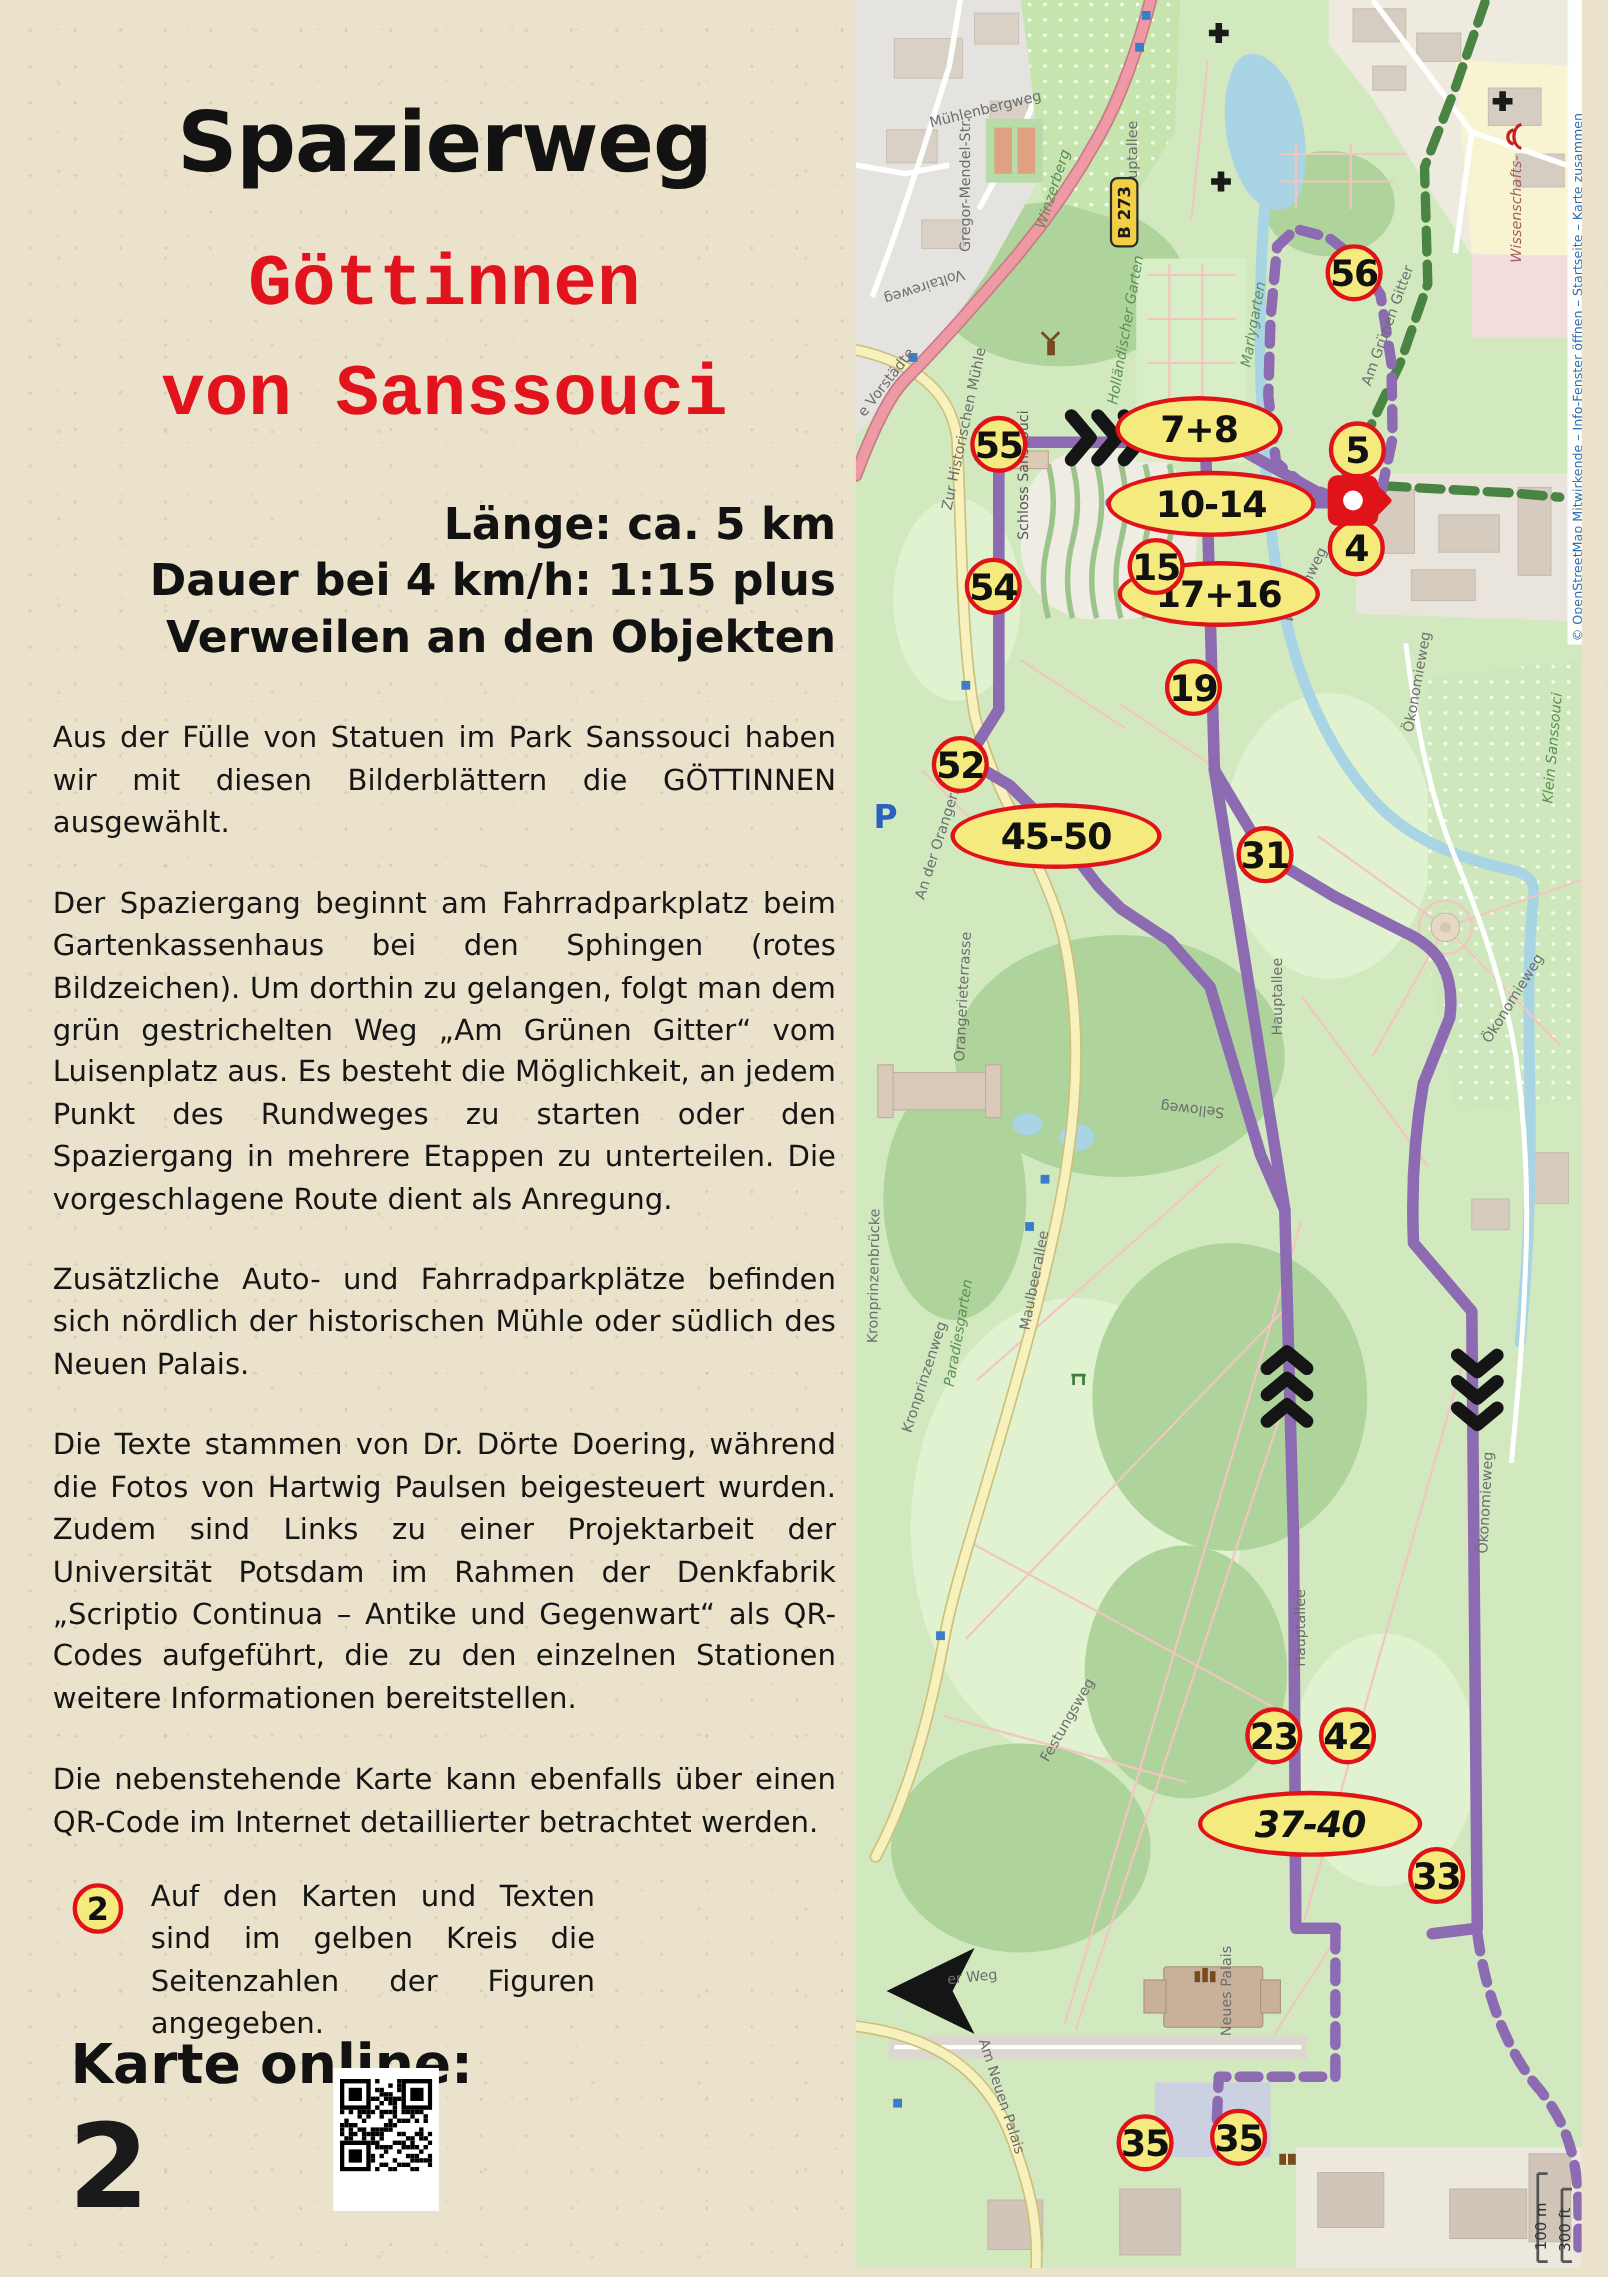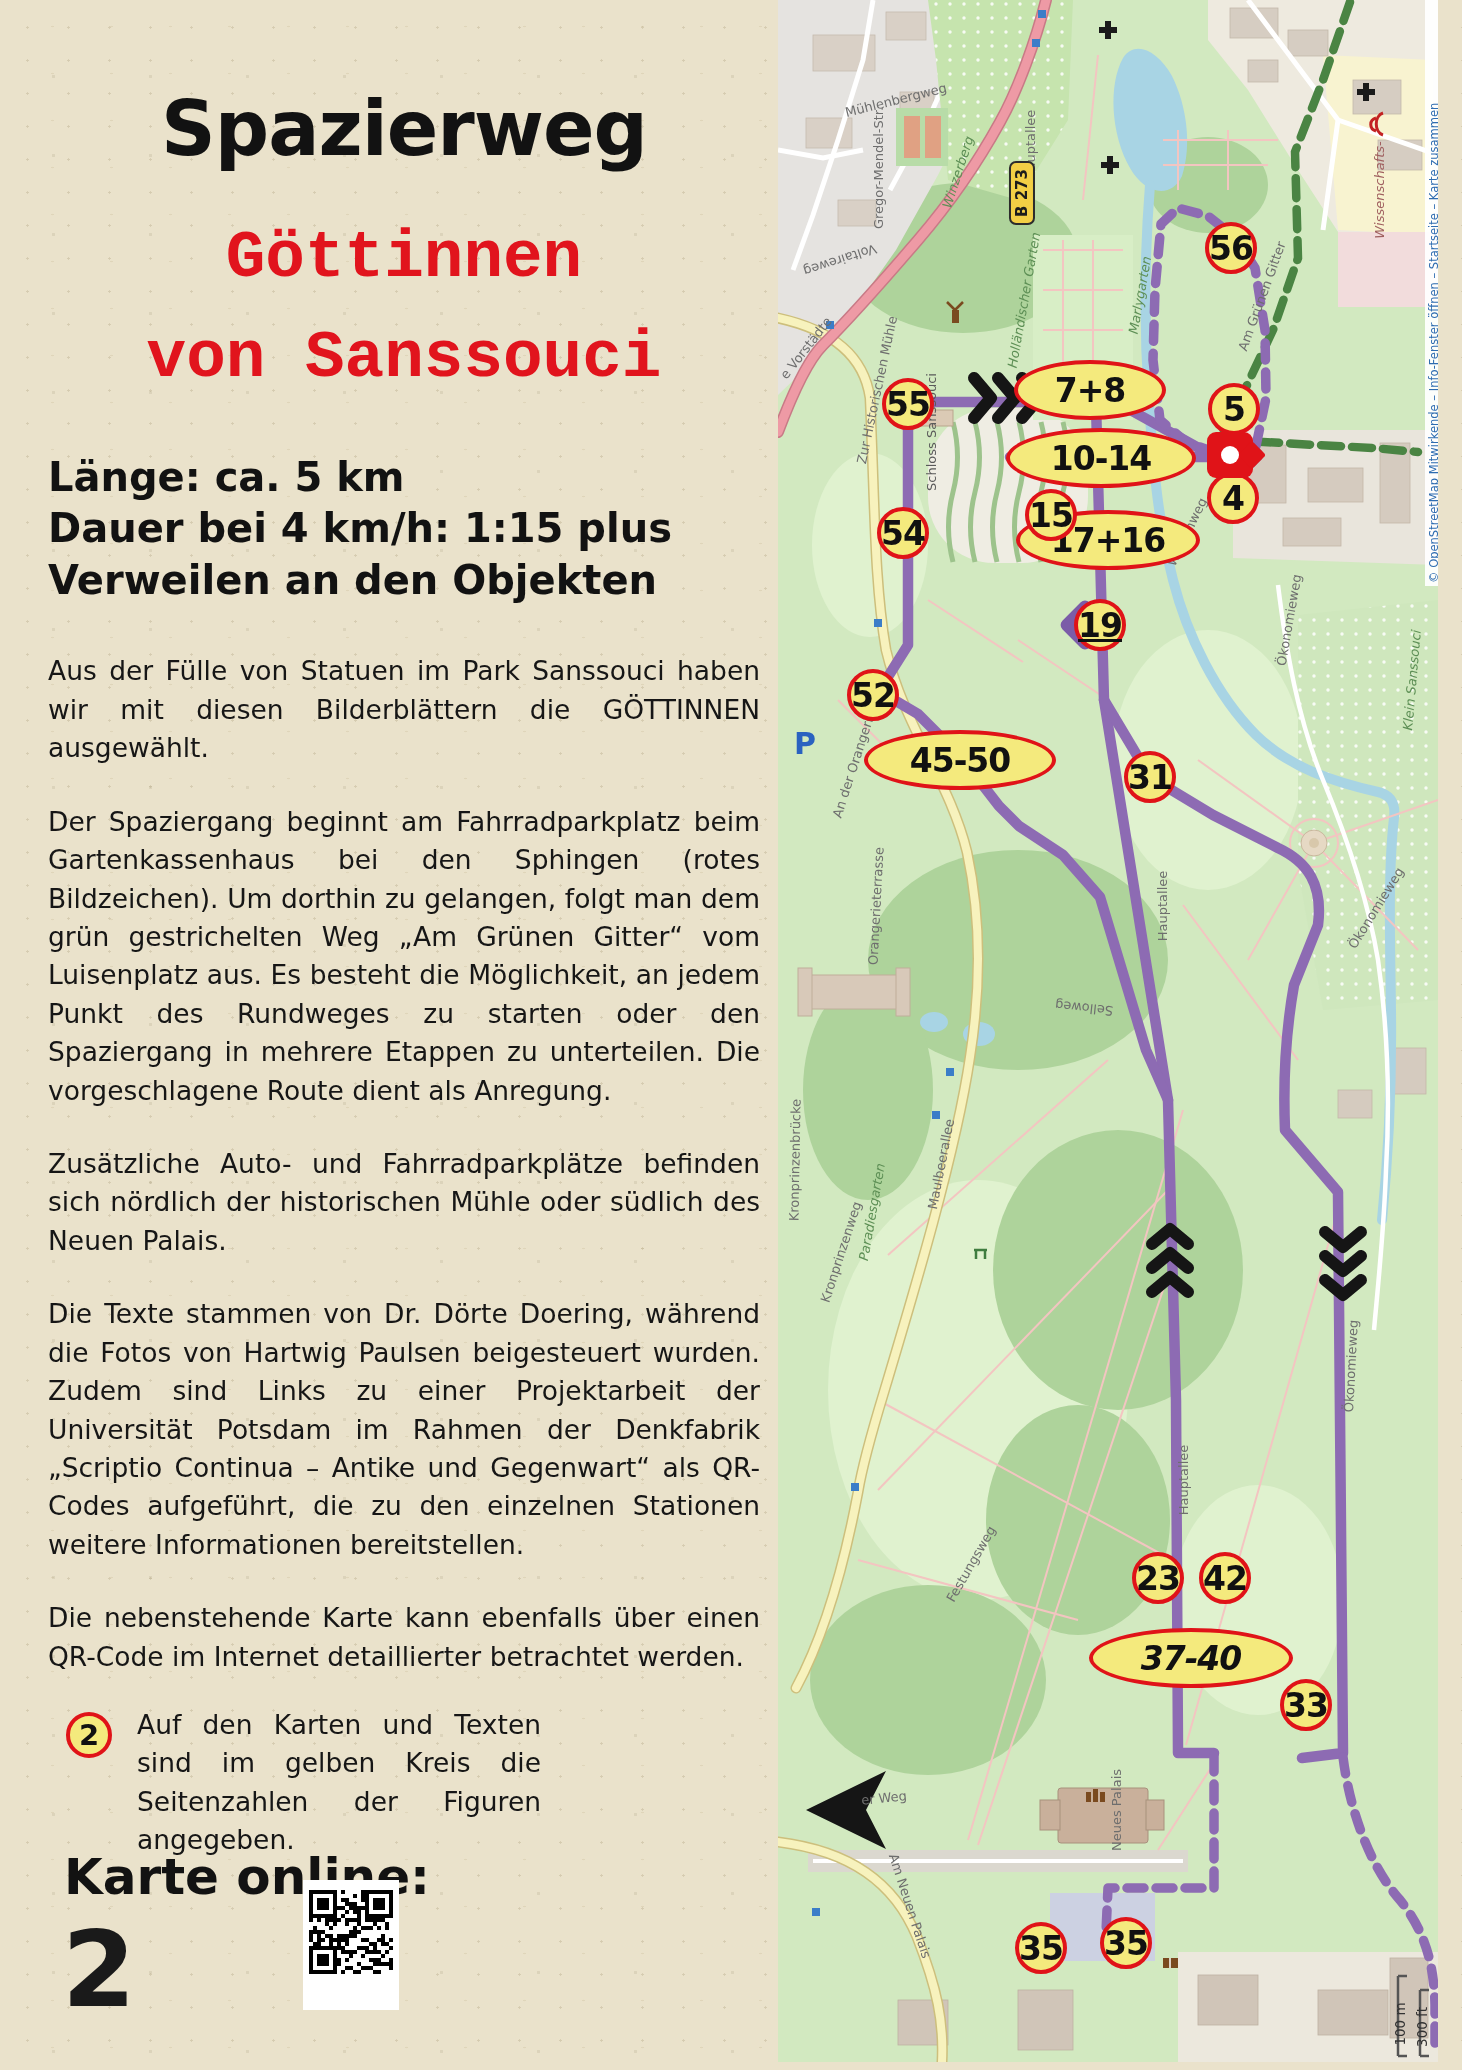--- a/index.html
+++ b/index.html
@@ -11,21 +11,21 @@
       radial-gradient(rgba(170,155,110,.18) 1px, transparent 1.3px),
       radial-gradient(rgba(110,100,70,.12) 1.6px, transparent 1.9px);
     background-size:41px 33px,59px 47px,97px 79px;
     background-position:7px 11px,23px 3px,5px 37px;
     font-family:"DejaVu Sans",sans-serif;color:#161616;
   }
   
   .left{position:absolute;left:48px;top:0;width:712px;height:2070px;}
   .title{margin:84px 0 0;font-size:76px;font-weight:bold;text-align:center;letter-spacing:-1px;color:#121212;}
   .subtitle{margin-top:36px;text-align:center;font-weight:bold;font-size:66px;line-height:1.52;color:#e1141d;font-family:Liberation Mono, monospace;}
-  .meta{margin-top:42px;text-align:left;font-weight:bold;font-size:40px;line-height:1.29;color:#121212;}
+  .meta{margin-top:42px;text-align:right;font-weight:bold;font-size:40px;line-height:1.29;color:#121212;}
   .paras{margin-top:46px;}
   .paras p{font-size:26.5px;line-height:1.45;text-align:justify;margin:0 0 35px;}
   .note{position:absolute;left:18px;top:1706px;display:flex;align-items:flex-start;}
   .note-badge{width:46px;height:46px;border-radius:50%;background:#f4ea7d;border:4px solid #e01318;
     box-sizing:border-box;color:#111;font-weight:bold;font-size:29px;display:flex;align-items:center;justify-content:center;margin-top:6px;}
   .note-text{width:404px;margin:0 0 0 25px;font-size:26.5px;line-height:1.45;text-align:justify;}
   .karte-label{position:absolute;left:16px;top:1848px;font-size:50px;font-weight:bold;color:#121212;}
   .qr-box{position:absolute;left:255px;top:1880px;width:96px;height:130px;background:#ffffff;}
   .qr-box svg{position:absolute;left:6px;top:10px;}
   .pageno{position:absolute;left:14px;top:1908px;font-size:106px;font-weight:bold;color:#1a1a1a;}
@@ -511,21 +511,21 @@
     <div class="me" style="width: 190px; left: 228px; top: 428px;">10-14</div>
     <div class="me" style="width: 184px; left: 238px; top: 510px;">17+16</div>
     <div class="me" style="width: 192px; left: 86px; top: 730px;">45-50</div>
     <div class="me" style="width: 204px; left: 311px; top: 1628px; font-style: italic;">37-40</div>
     <div class="mc" style="left: 427px; top: 222px;">56</div>
     <div class="mc" style="left: 104px; top: 378px;">55</div>
     <div class="mc" style="left: 430px; top: 383px;">5</div>
     <div class="mc" style="left: 429px; top: 472px;">4</div>
     <div class="mc" style="left: 99px; top: 507px;">54</div>
     <div class="mc" style="left: 247px; top: 489px;">15</div>
-    <div class="mc" style="left: 296px; top: 599px; text-decoration: underline;">19</div>
+    <div class="mc" style="left: 281px; top: 599px;">19</div>
     <div class="mc" style="left: 69px; top: 669px;">52</div>
     <div class="mc" style="left: 346px; top: 751px;">31</div>
     <div class="mc" style="left: 354px; top: 1552px;">23</div>
     <div class="mc" style="left: 421px; top: 1552px;">42</div>
     <div class="mc" style="left: 502px; top: 1679px;">33</div>
     <div class="mc" style="left: 237px; top: 1922px;">35</div>
     <div class="mc" style="left: 322px; top: 1917px;">35</div>
     <div class="start" style="left: 429px; top: 432px;">
       <span class="tab"></span>
       <span class="dot"></span>

